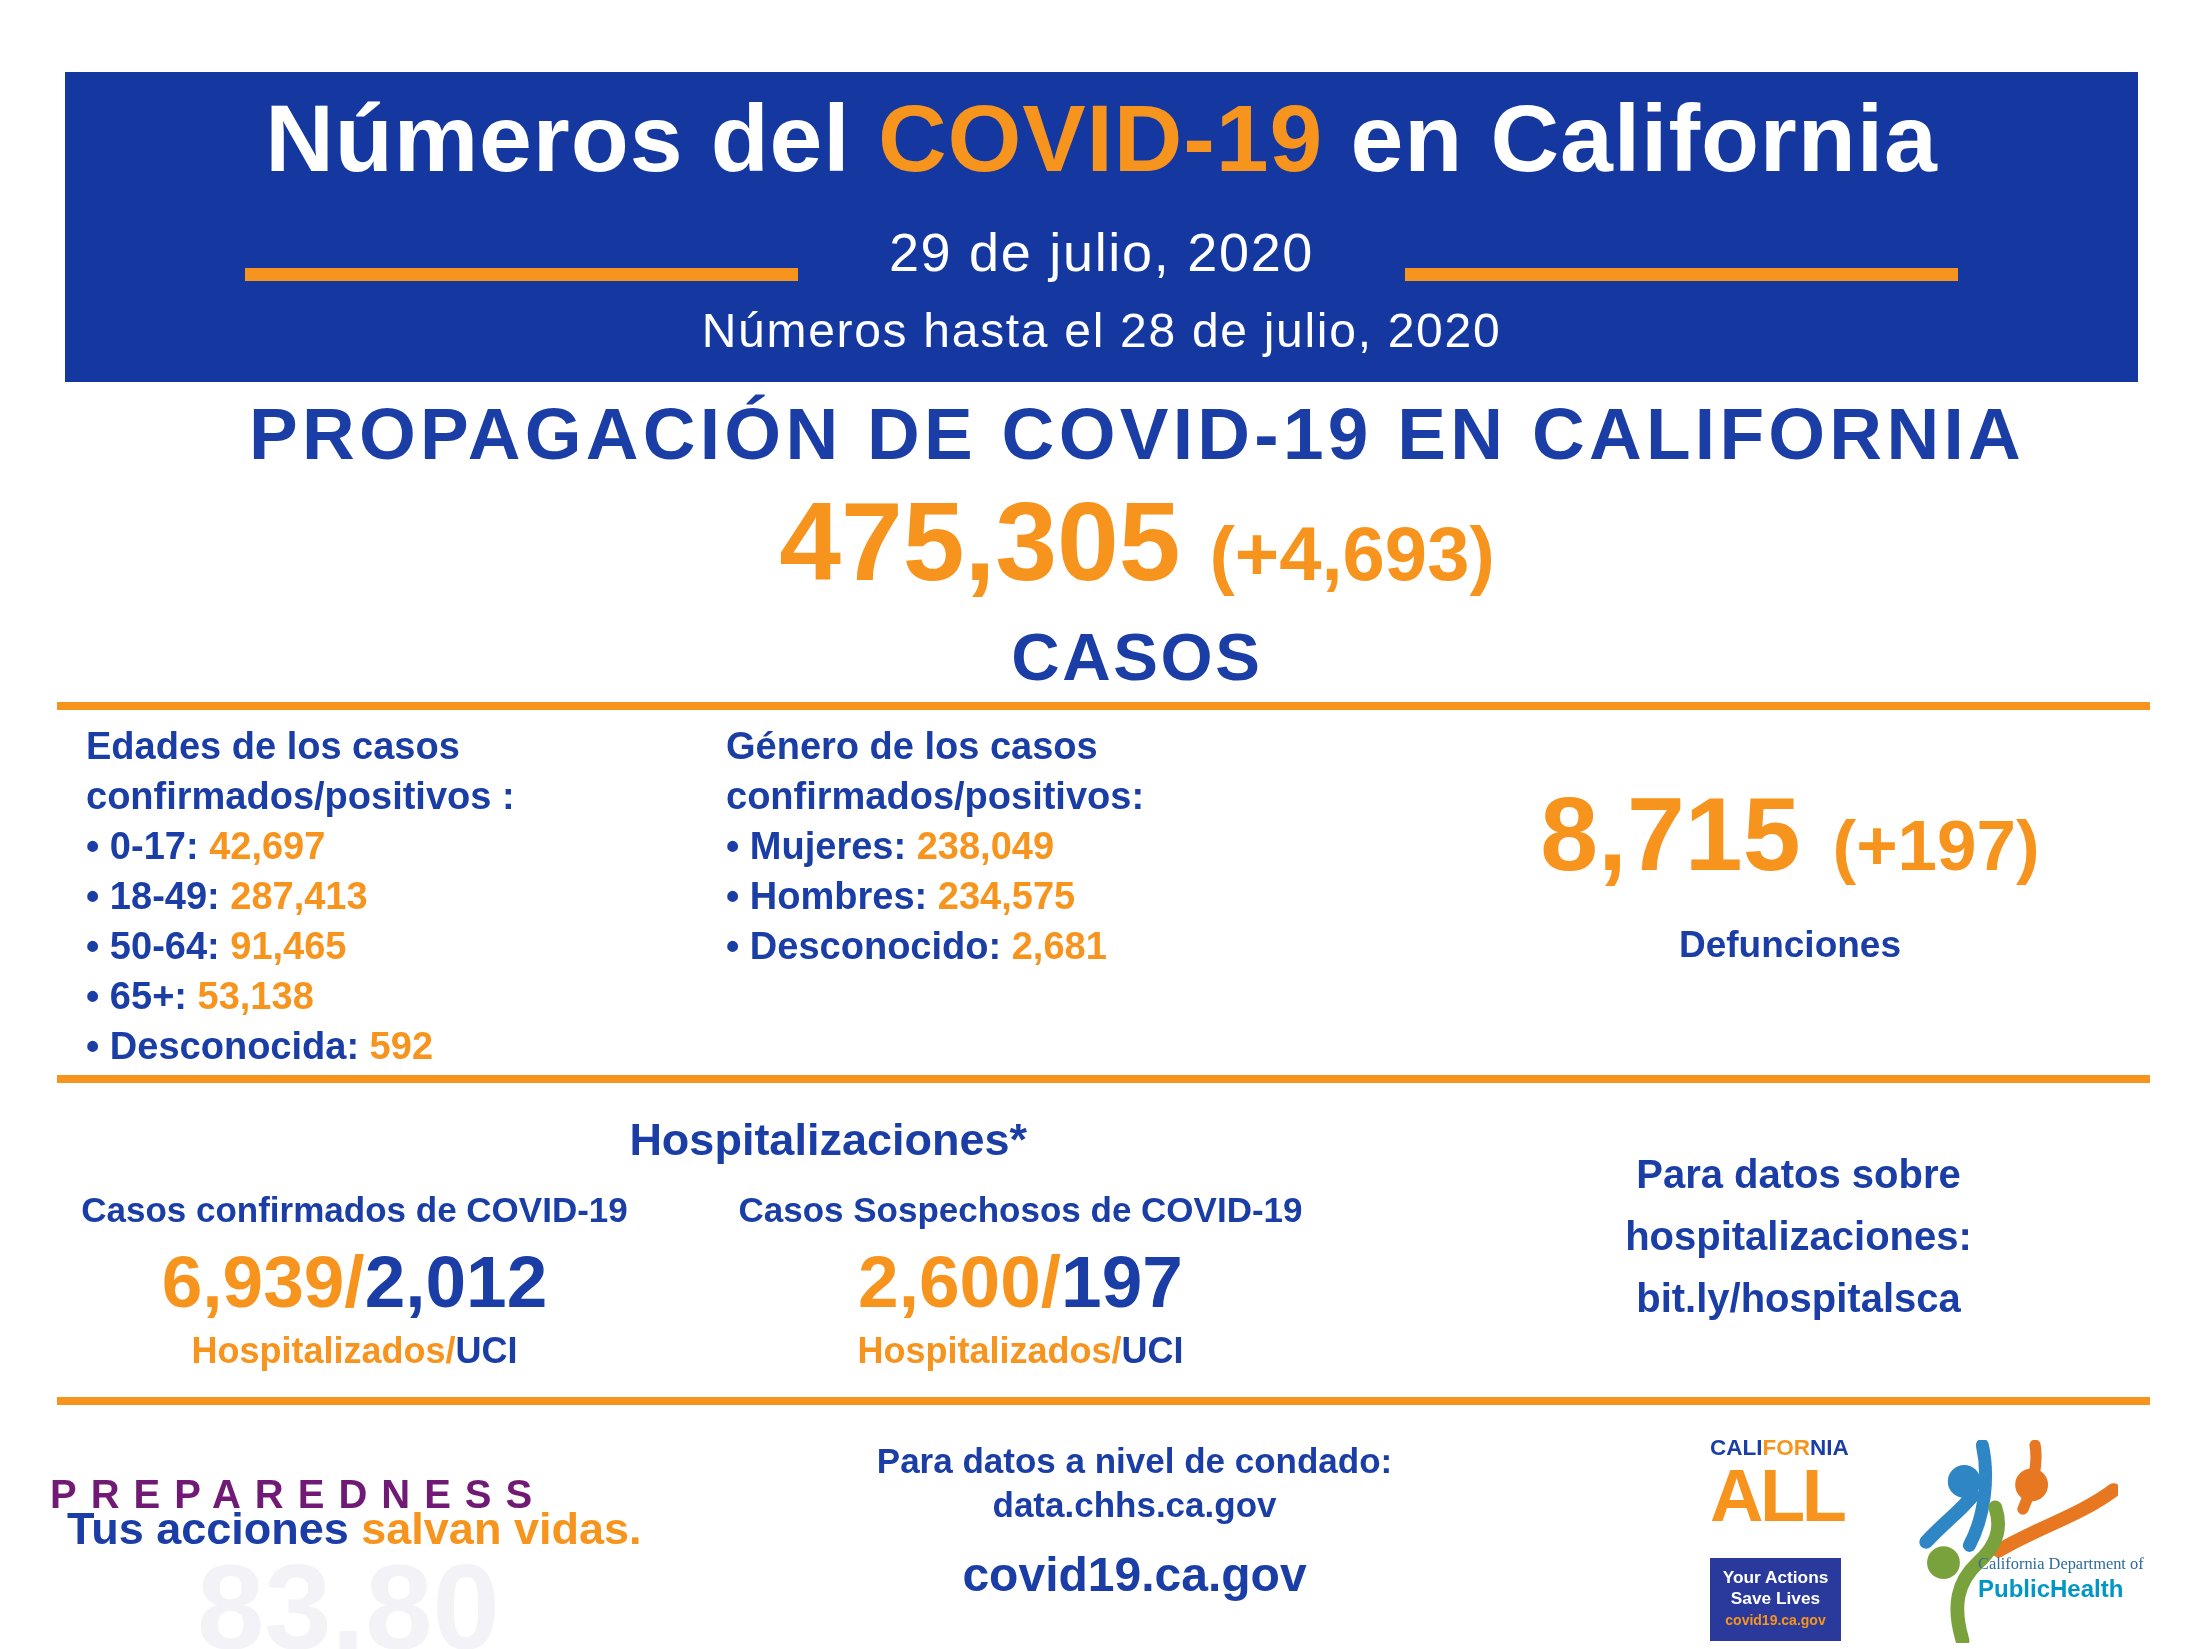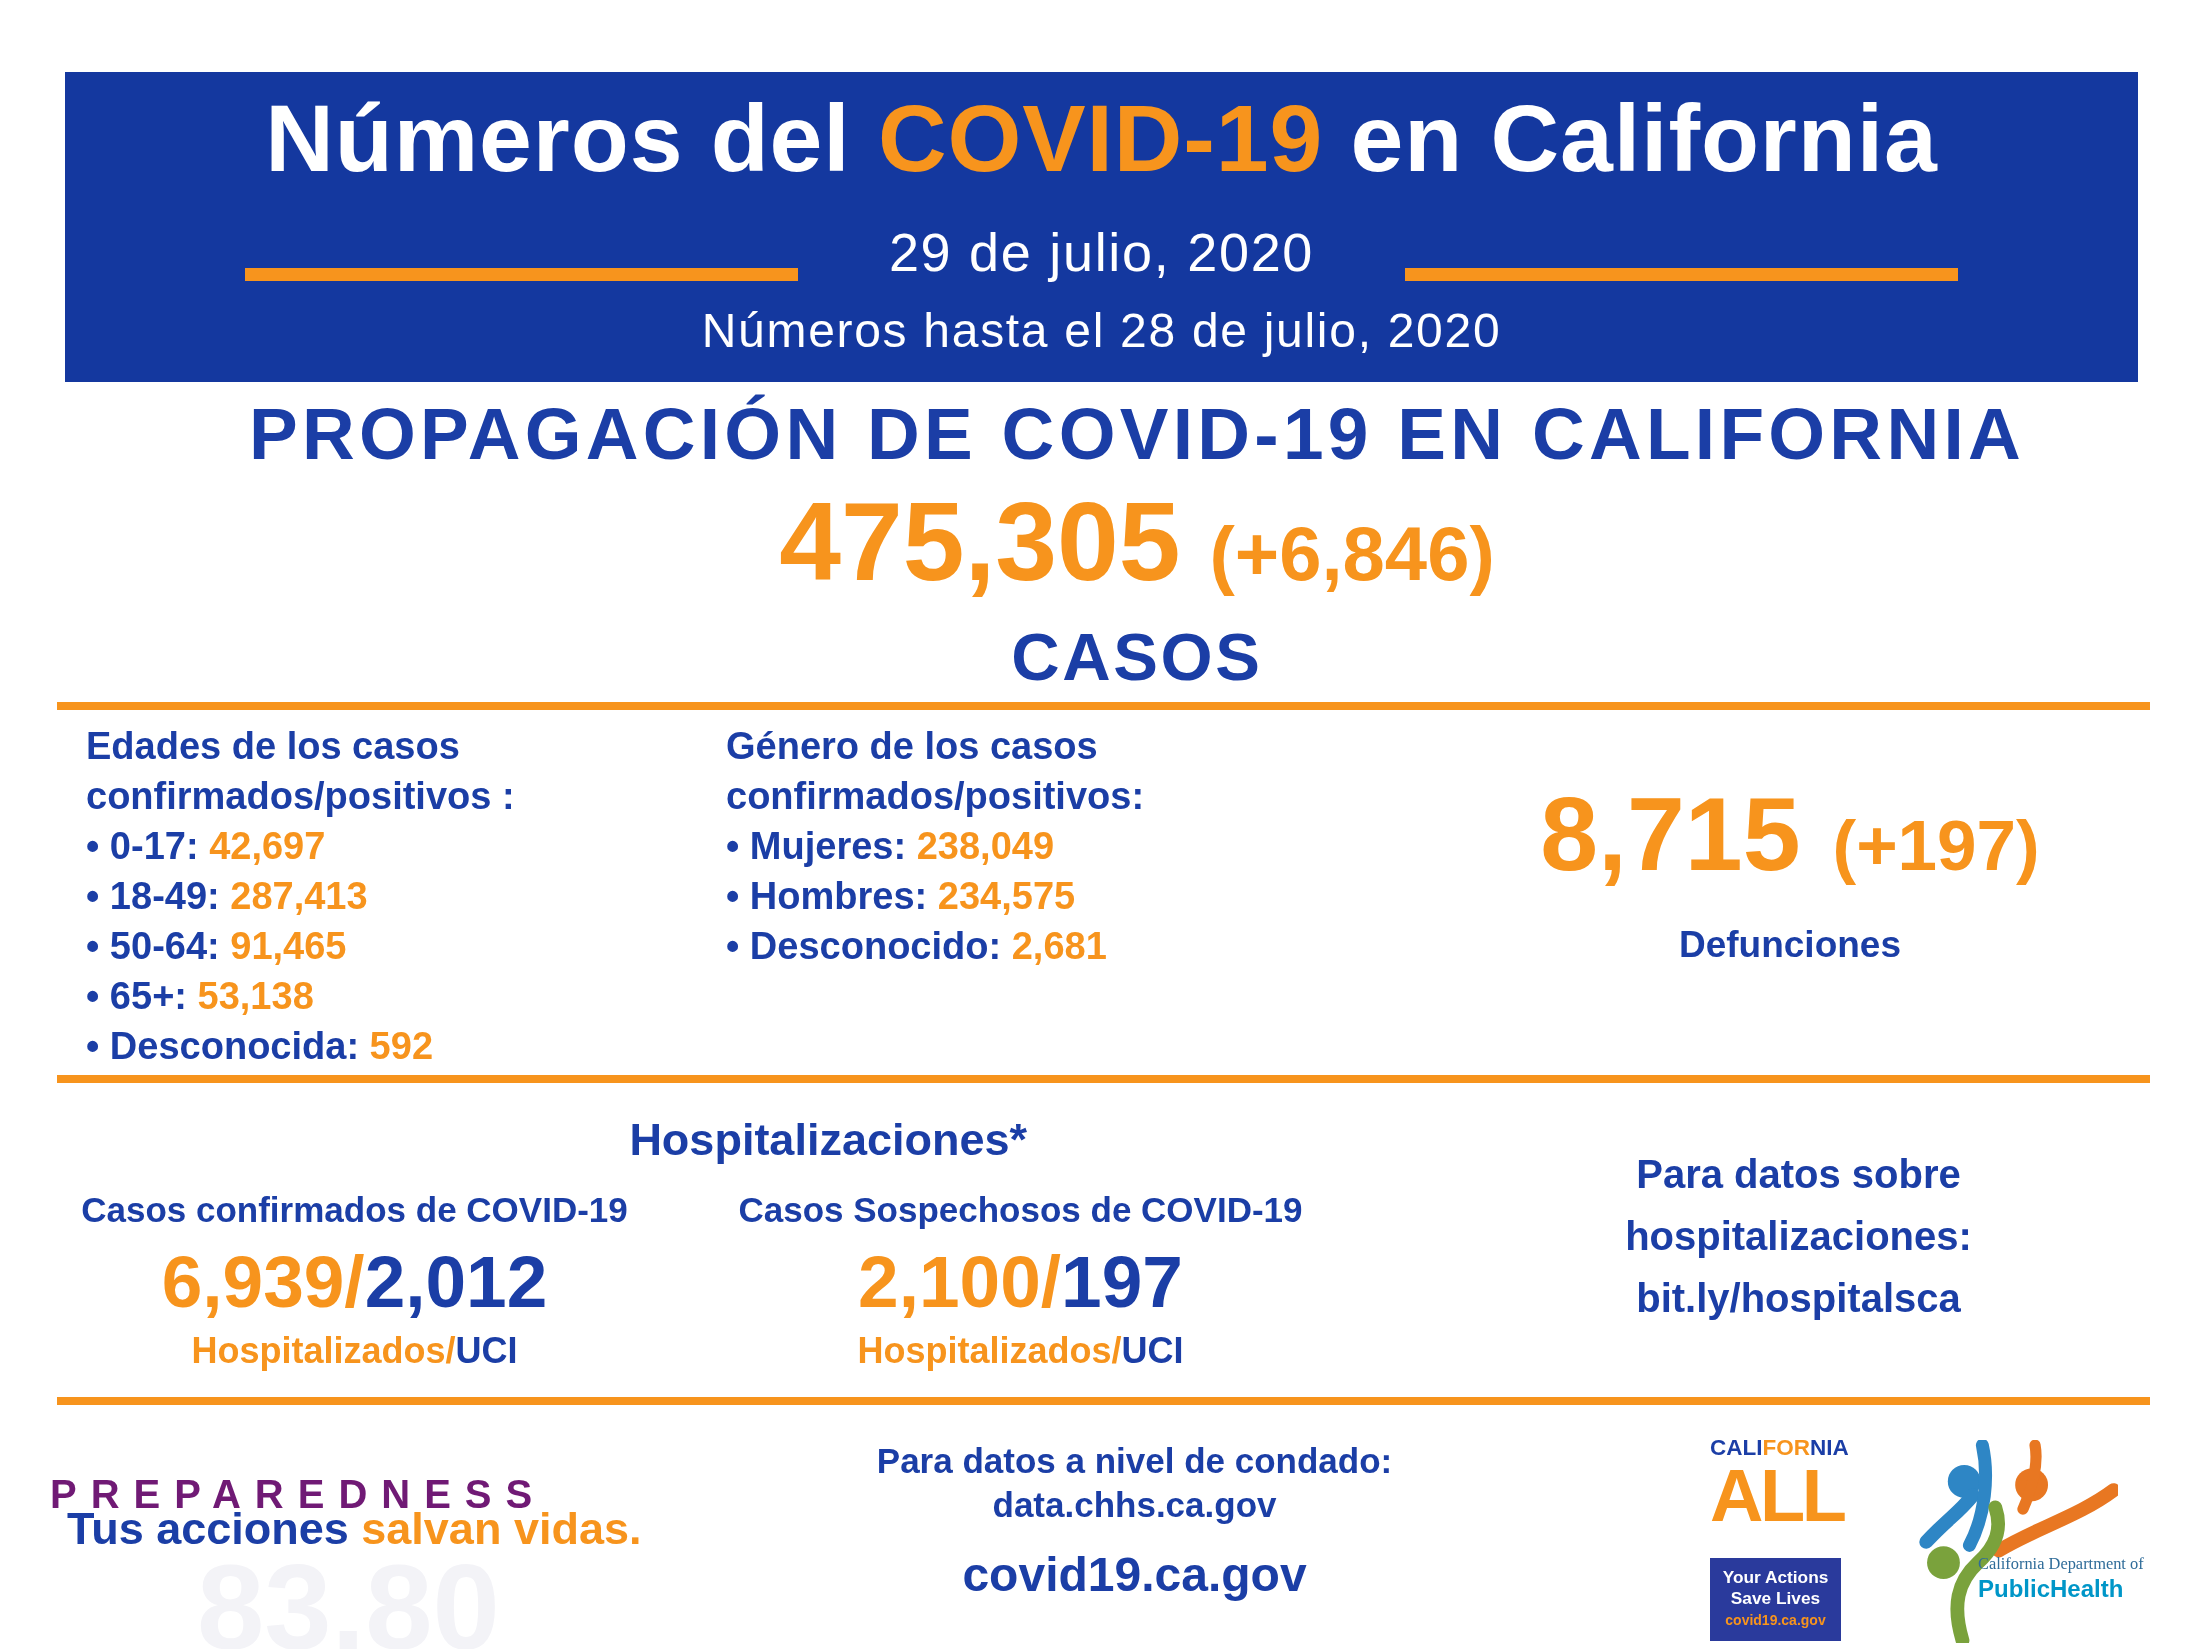--- a/index.html
+++ b/index.html
@@ -79,21 +79,21 @@
     <div class="abs b-title"><span>Números del </span><span class="orange">COVID-19</span><span> en California</span></div>
     <div class="abs b-date-row">
       <div class="date-bar"></div>
       <div class="b-date">29 de julio, 2020</div>
       <div class="date-bar"></div>
     </div>
     <div class="abs b-subdate">Números hasta el 28 de julio, 2020</div>
   </div>
 
   <div class="abs prop-title blue">PROPAGACIÓN DE COVID-19 EN CALIFORNIA</div>
-  <div class="abs total-line orange"><span>475,305</span><span class="total-delta">(+6,846)</span></div>
+  <div class="abs total-line orange"><span>475,305</span><span class="total-delta">(+4,693)</span></div>
   <div class="abs casos-label blue">CASOS</div>
 
   <div class="abs divider div1"></div>
 
   <div class="abs col-block ages-col">
     <div class="blue">Edades de los casos</div>
     <div class="blue">confirmados/positivos :</div>
     <div><span class="blue">• 0-17:</span> <span class="orange">42,697</span></div>
     <div><span class="blue">• 18-49:</span> <span class="orange">287,413</span></div>
     <div><span class="blue">• 50-64:</span> <span class="orange">91,465</span></div>
@@ -119,21 +119,21 @@
   <div class="abs hosp-title blue">Hospitalizaciones*</div>
 
   <div class="abs hosp-col hosp-col-left">
     <div class="hosp-header blue">Casos confirmados de COVID-19</div>
     <div class="hosp-value"><span class="orange">6,939/</span><span class="blue">2,012</span></div>
     <div class="hosp-sublabel"><span class="orange">Hospitalizados/</span><span class="blue">UCI</span></div>
   </div>
 
   <div class="abs hosp-col hosp-col-mid">
     <div class="hosp-header blue">Casos Sospechosos de COVID-19</div>
-    <div class="hosp-value"><span class="orange">2,100/</span><span class="blue">197</span></div>
+    <div class="hosp-value"><span class="orange">2,600/</span><span class="blue">197</span></div>
     <div class="hosp-sublabel"><span class="orange">Hospitalizados/</span><span class="blue">UCI</span></div>
   </div>
 
   <div class="abs hosp-info blue">
     <div>Para datos sobre</div>
     <div>hospitalizaciones:</div>
     <div>bit.ly/hospitalsca</div>
   </div>
 
   <div class="abs divider div3"></div>

